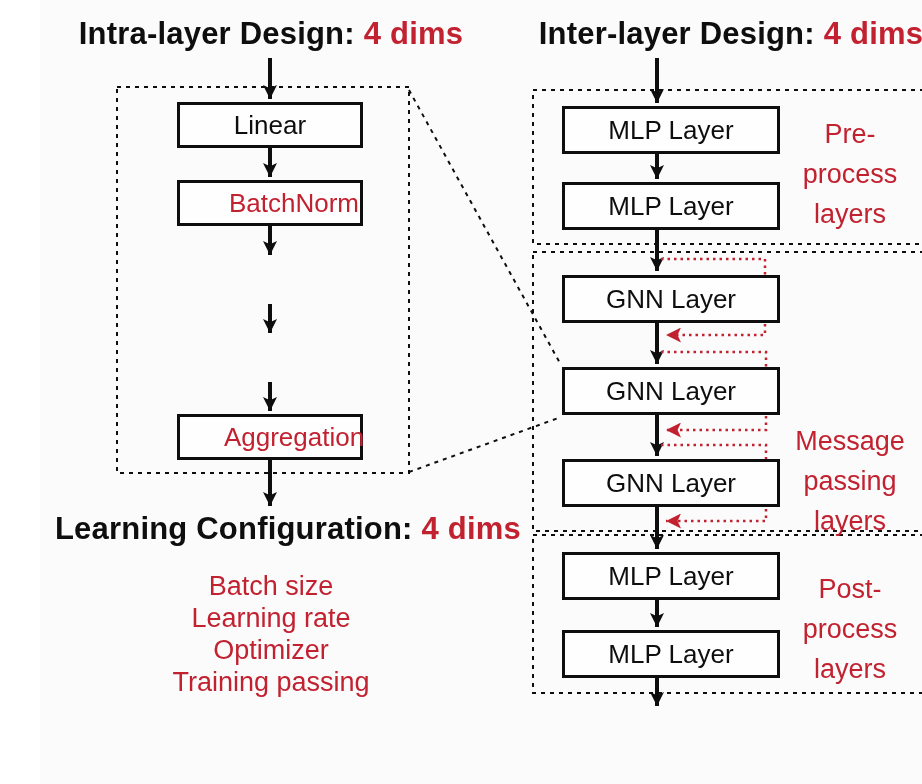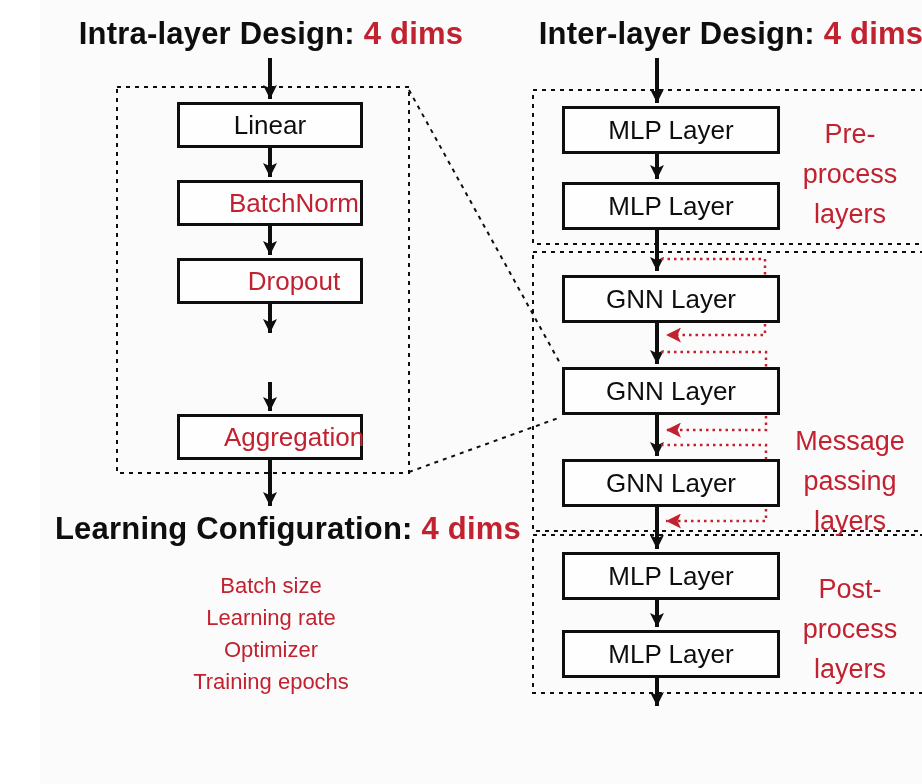--- a/index.html
+++ b/index.html
@@ -35,21 +35,21 @@
   .lnode{left:137px;width:186px;height:46px;}
   .rnode{left:522px;width:218px;height:48px;}
   .node.red{color:var(--accent-red);padding-left:48px;}
 
   .side-label{
     position:absolute;left:715px;width:190px;text-align:center;
     color:var(--accent-red);font-size:27px;line-height:40px;white-space:pre;
   }
   .config-item{
     position:absolute;left:31px;width:400px;text-align:center;
-    color:var(--accent-red);font-size:22px;line-height:32px;white-space:nowrap;
+    color:var(--accent-red);font-size:27px;line-height:32px;white-space:nowrap;
   }
   .caption{
     position:absolute;top:722px;left:0;width:878px;text-align:center;
     font-style:italic;font-size:30px;color:var(--caption-gray);white-space:nowrap;
   }
   .caption .fig{font-weight:bold;margin-right:10px;}
 </style>
 </head>
 <body>
 
@@ -112,30 +112,29 @@
 
   <div class="title" style="left:0;top:16px;width:462px;">
     <span>Intra-layer Design:</span><span class="red">4 dims</span>
   </div>
   <div class="title" style="left:460px;top:16px;width:462px;">
     <span>Inter-layer Design:</span><span class="red">4 dims</span>
   </div>
 
   <div class="node lnode" style="top:102px;">Linear</div>
   <div class="node lnode red" style="top:180px;">BatchNorm</div>
-  <div class="node lnode red" style="top:258px;">Dropout</div>
   <div class="node lnode red" style="top:414px;">Aggregation</div>
 
   <div class="title" style="left:0;top:511px;width:496px;">
     <span>Learning Configuration:</span><span class="red">4 dims</span>
   </div>
   <div class="config-item" style="top:570px;">Batch size</div>
   <div class="config-item" style="top:602px;">Learning rate</div>
   <div class="config-item" style="top:634px;">Optimizer</div>
-  <div class="config-item" style="top:666px;">Training epochs</div>
+  <div class="config-item" style="top:666px;">Training passing</div>
 
   <div class="node rnode" style="top:106px;">MLP Layer</div>
   <div class="node rnode" style="top:182px;">MLP Layer</div>
   <div class="node rnode" style="top:275px;">GNN Layer</div>
   <div class="node rnode" style="top:367px;">GNN Layer</div>
   <div class="node rnode" style="top:459px;">GNN Layer</div>
   <div class="node rnode" style="top:552px;">MLP Layer</div>
   <div class="node rnode" style="top:630px;">MLP Layer</div>
 
   <div class="side-label" style="top:114px;">Pre-

